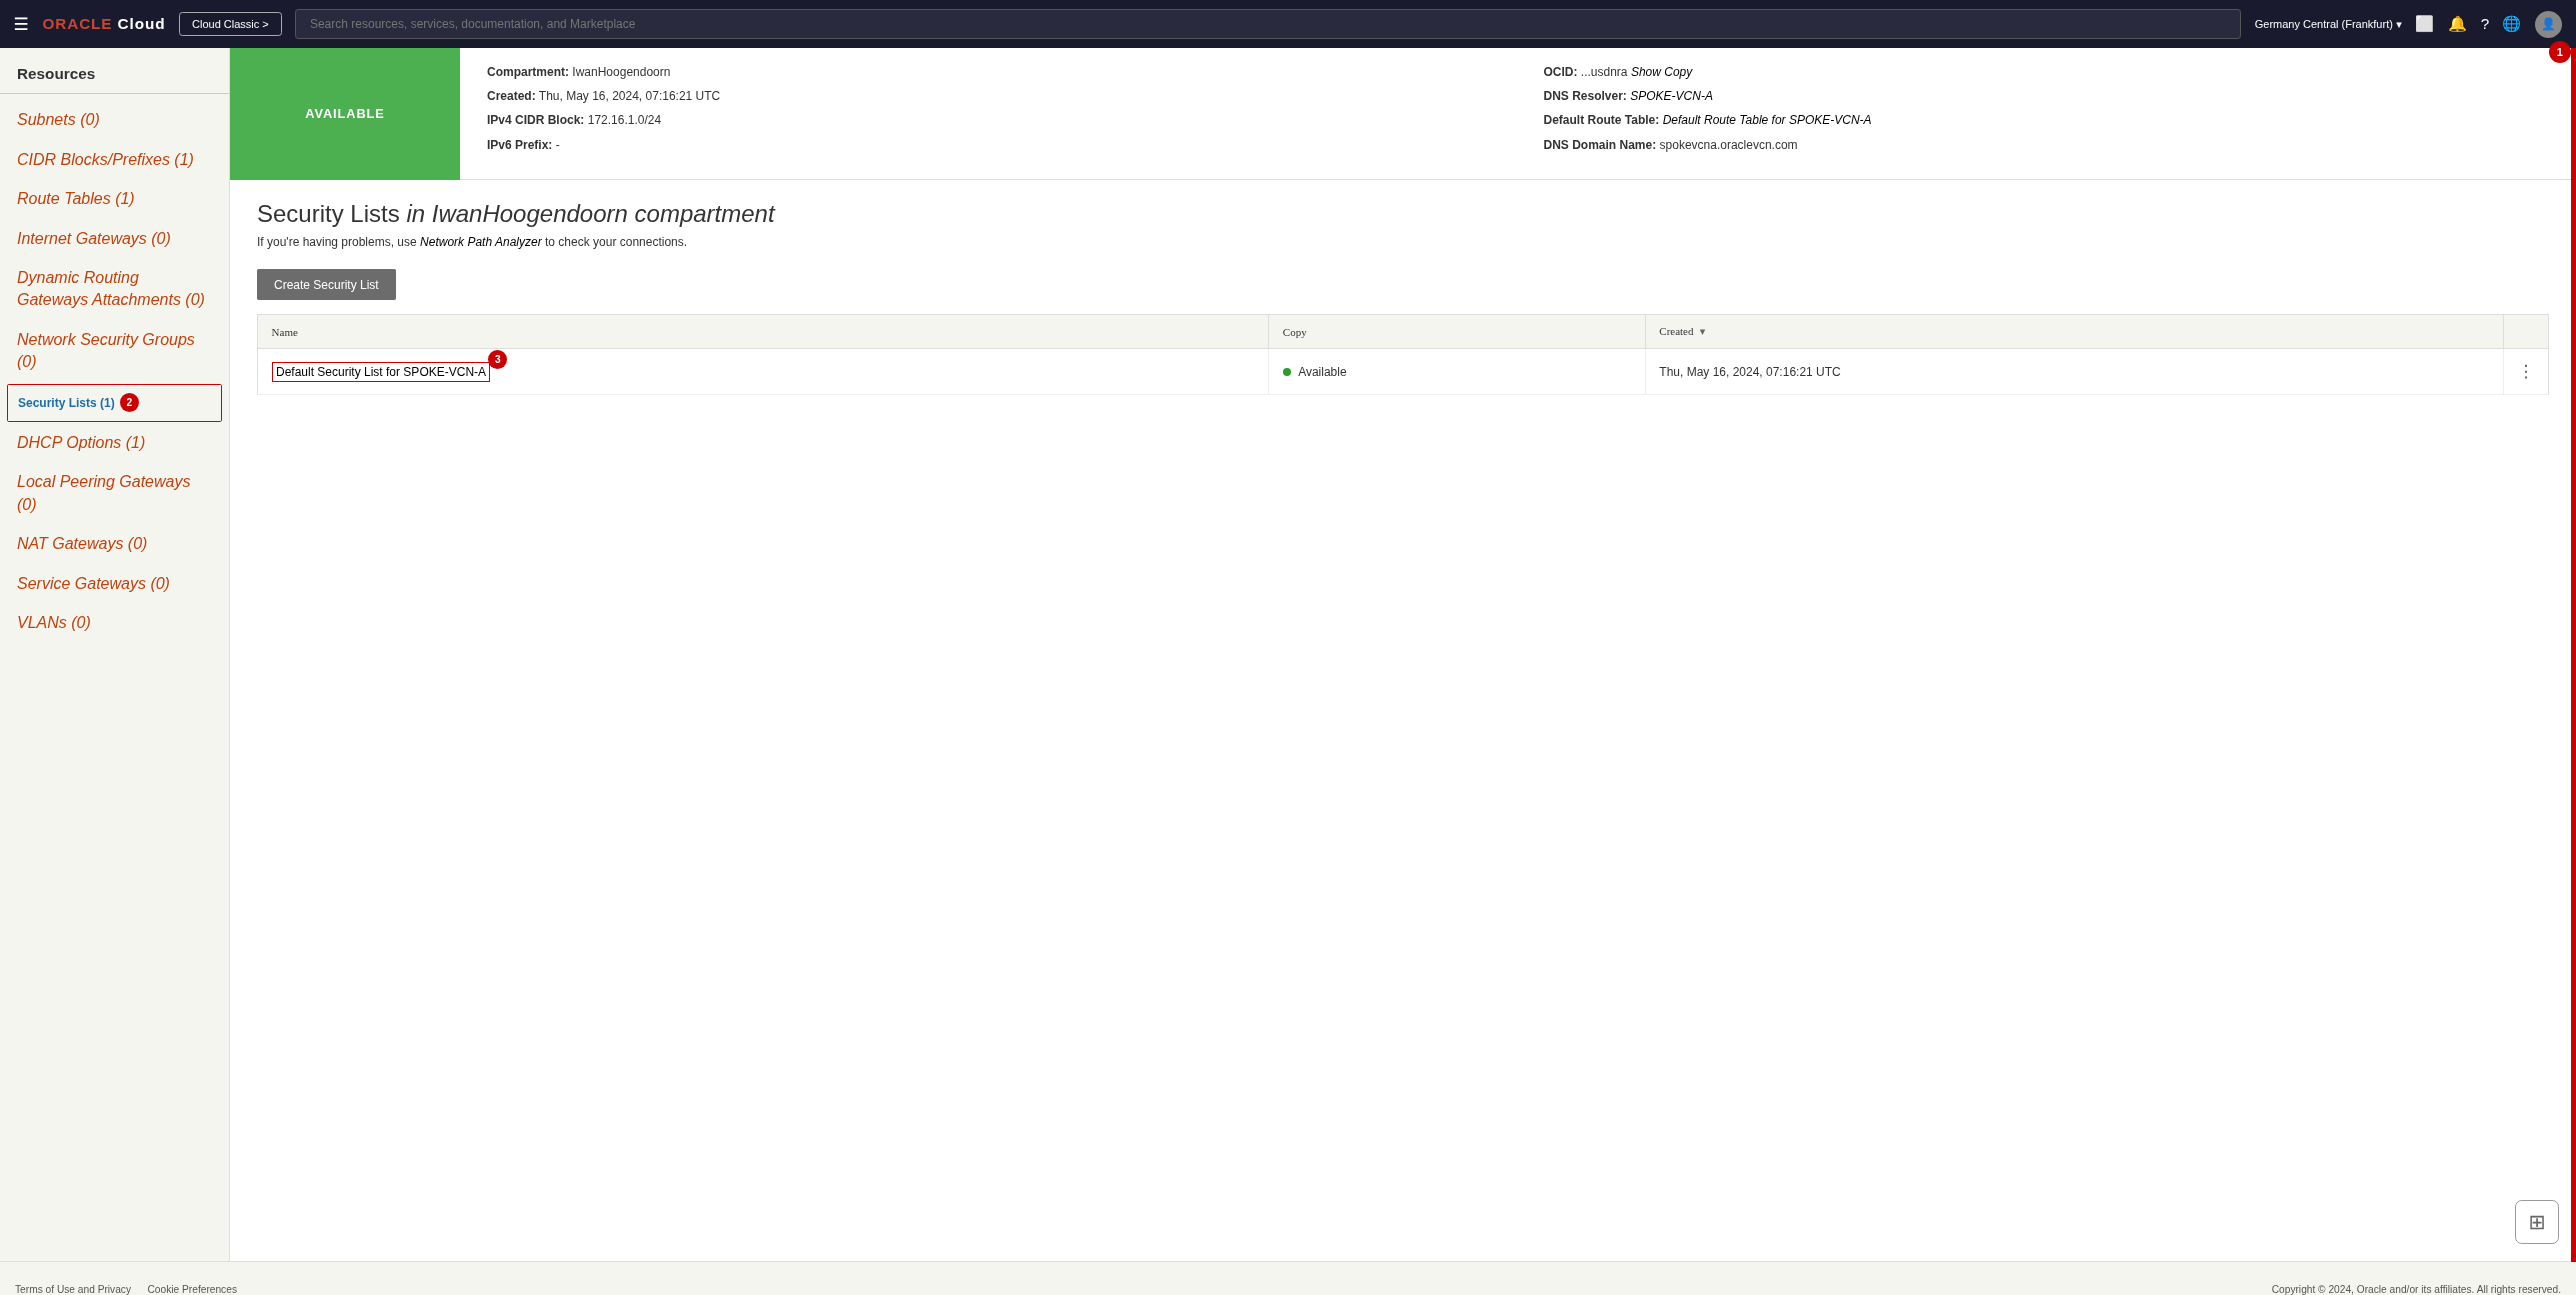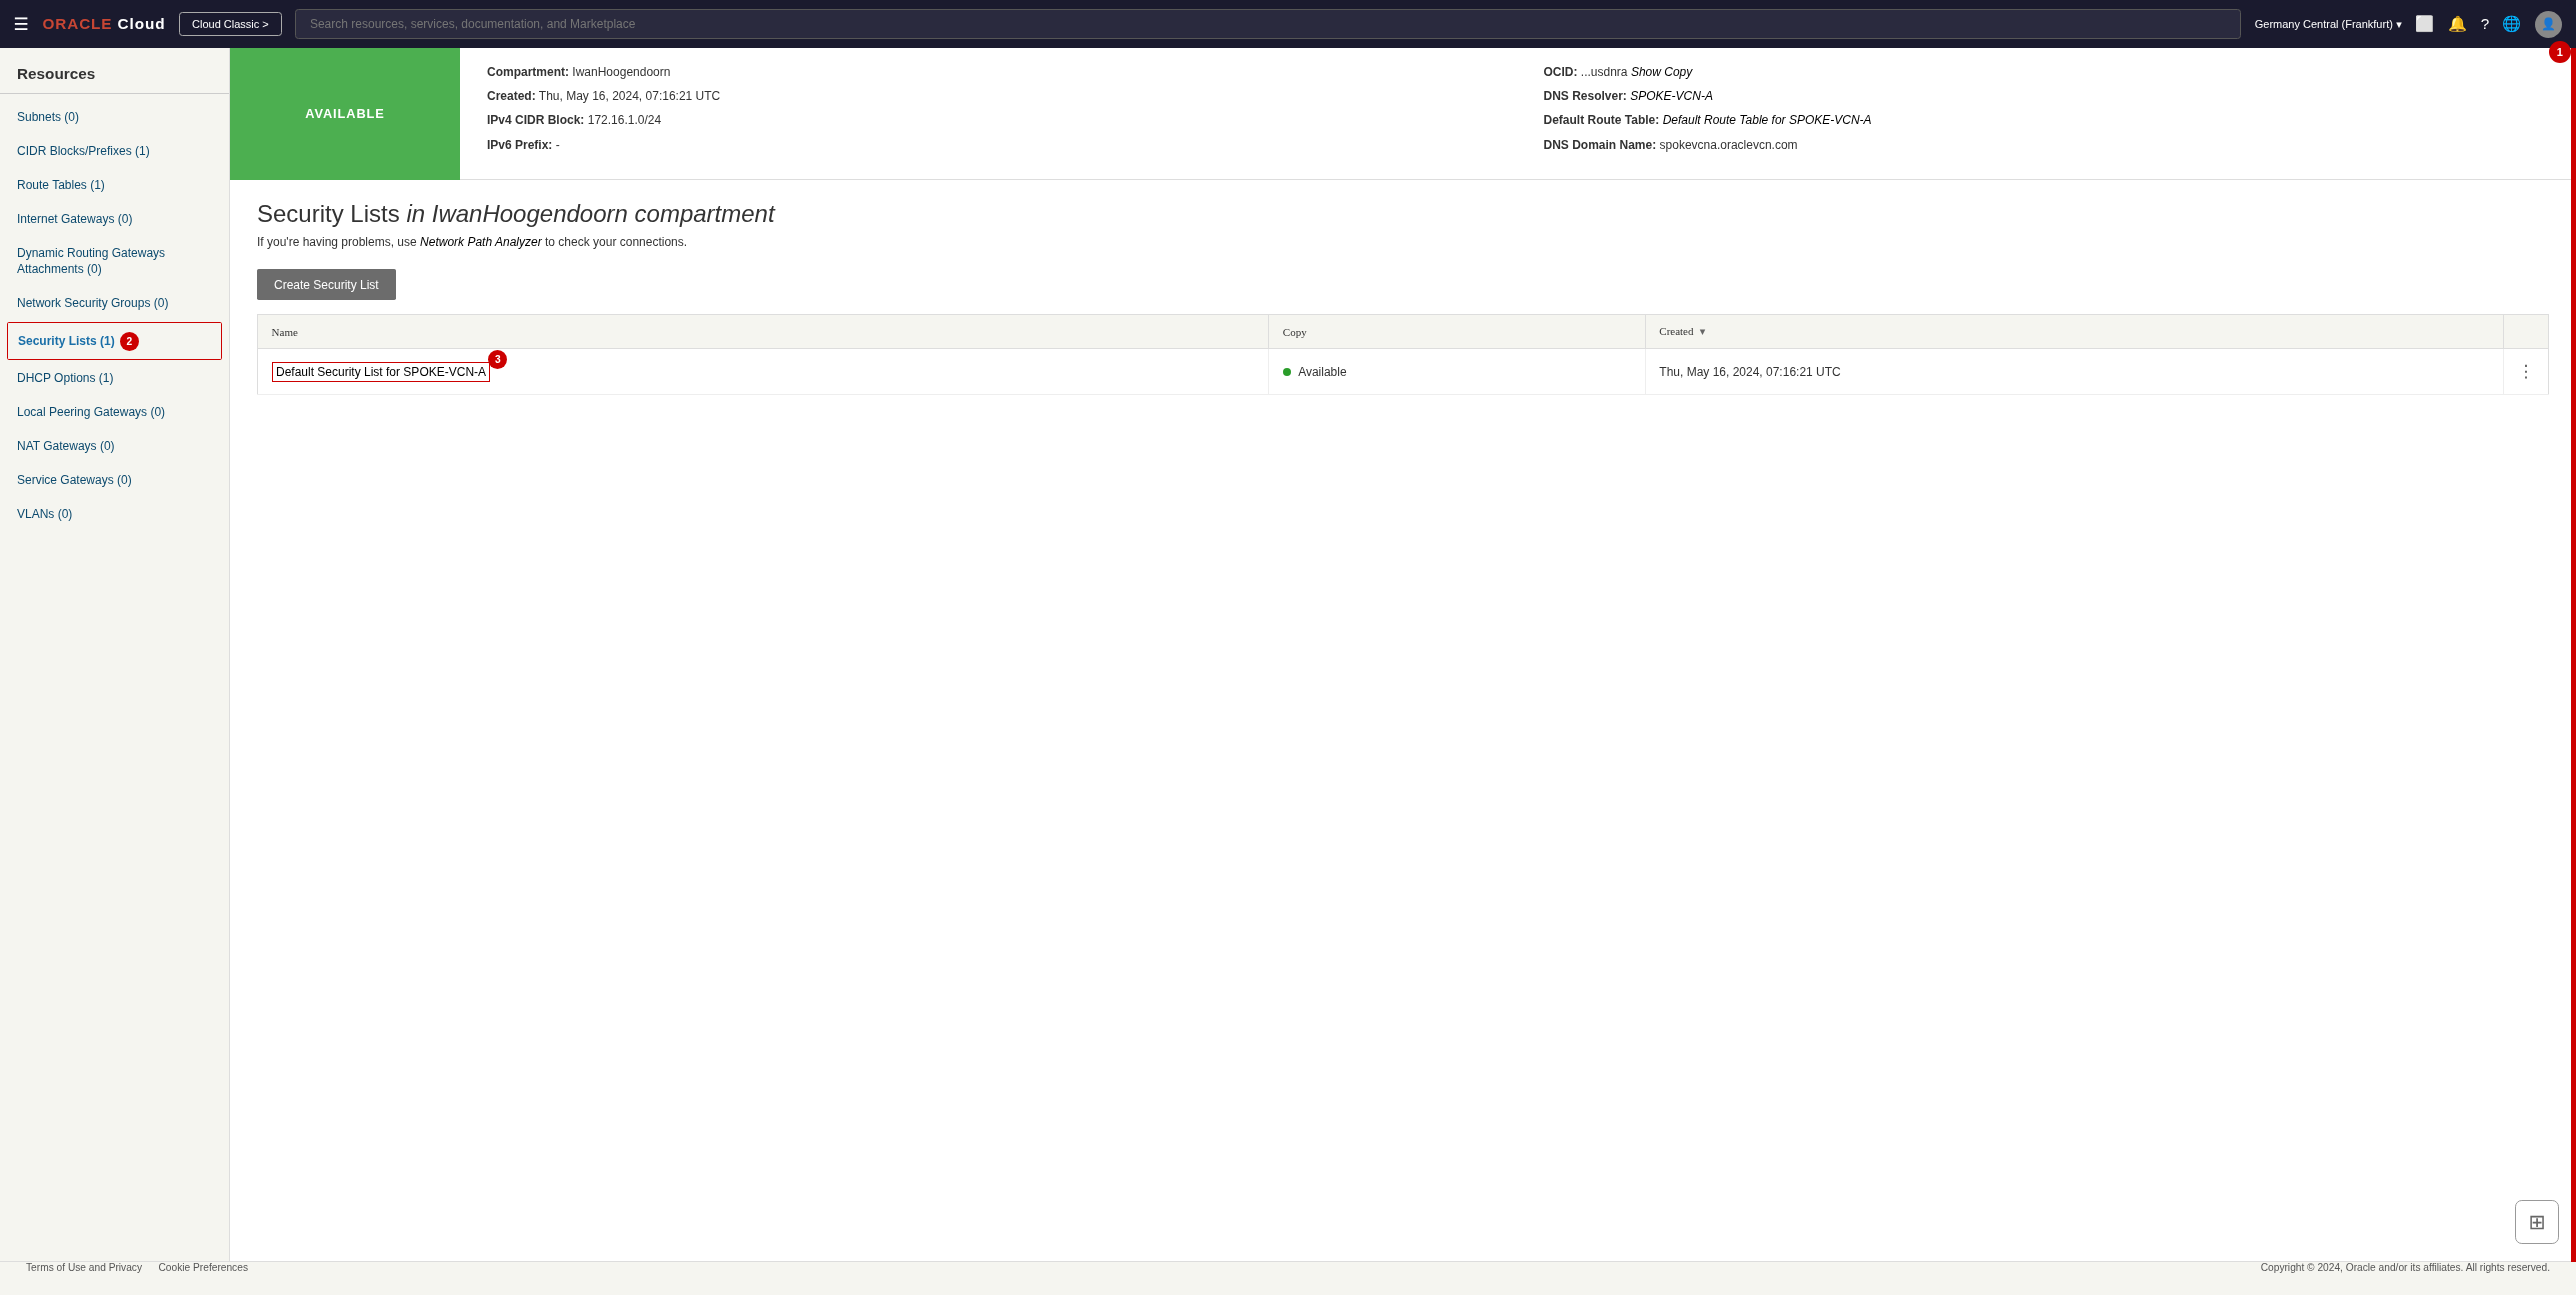--- a/index.html
+++ b/index.html
@@ -60,24 +60,25 @@
     .sidebar-resources-title {
       font-size: 15.3px;
       font-weight: bold;
       color: #333;
       padding: 0 17px 10.2px 17px;
       border-bottom: 0.9px solid #ccc;
       margin-bottom: 6.8px;
     }
     .sidebar-item {
       padding: 8.5px 17px;
-      color: #0c4a6e;
+      color: #c2410c;
       cursor: pointer;
-      font-size: 12px;
+      font-size: 16px;
       line-height: 1.4;
+      font-style: italic;
     }
 
     
     .content {
       flex: 1;
       overflow-y: auto;
       padding: 0;
       background: white;
     }
 
@@ -211,23 +212,23 @@
     }
 
     
     .footer {
       position: fixed;
       bottom: 0; left: 0; right: 0;
       height: 34px;
       background: #f5f5f0;
       border-top: 0.9px solid #ddd;
       display: flex;
-      align-items: flex-start;
+      align-items: flex-end;
       justify-content: space-between;
-      padding: 0 26px;
+      padding: 0 15px;
       font-size: 10.2px;
       color: #555;
       z-index: 100;
     }
     .footer a { color: #555; text-decoration: none; margin-right: 13.6px; }
 
     
     .help-widget {
       position: fixed;
       bottom: 51px;

